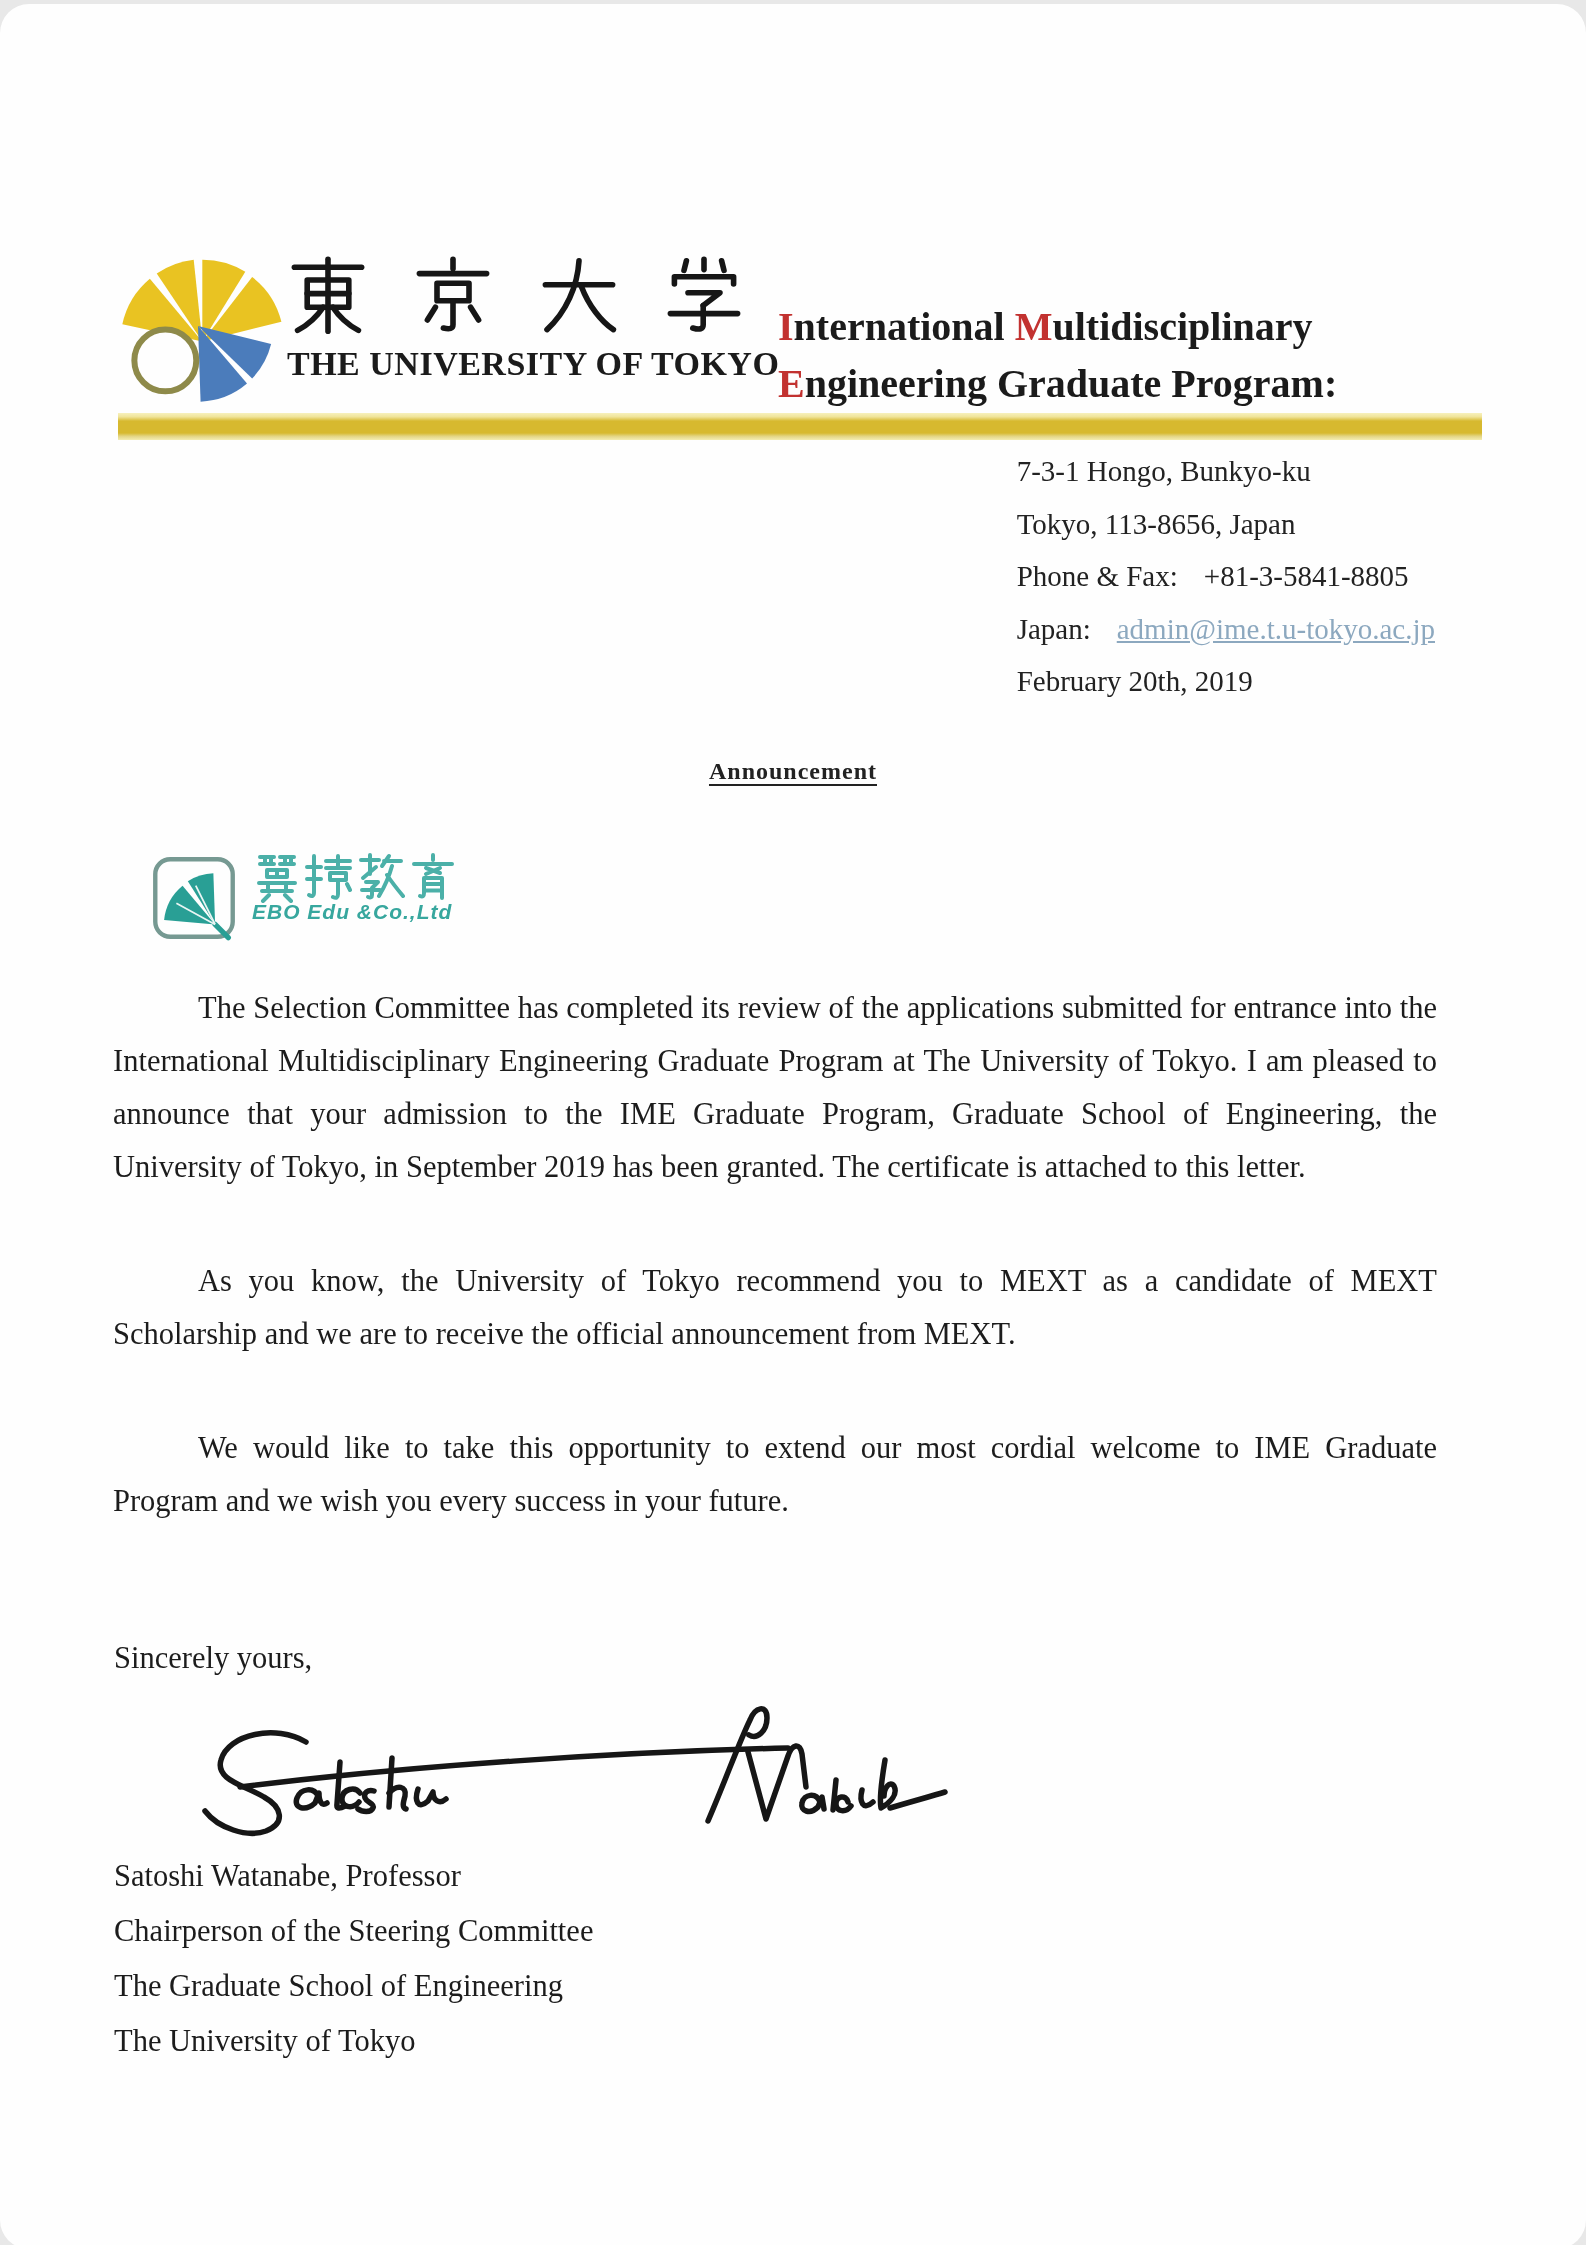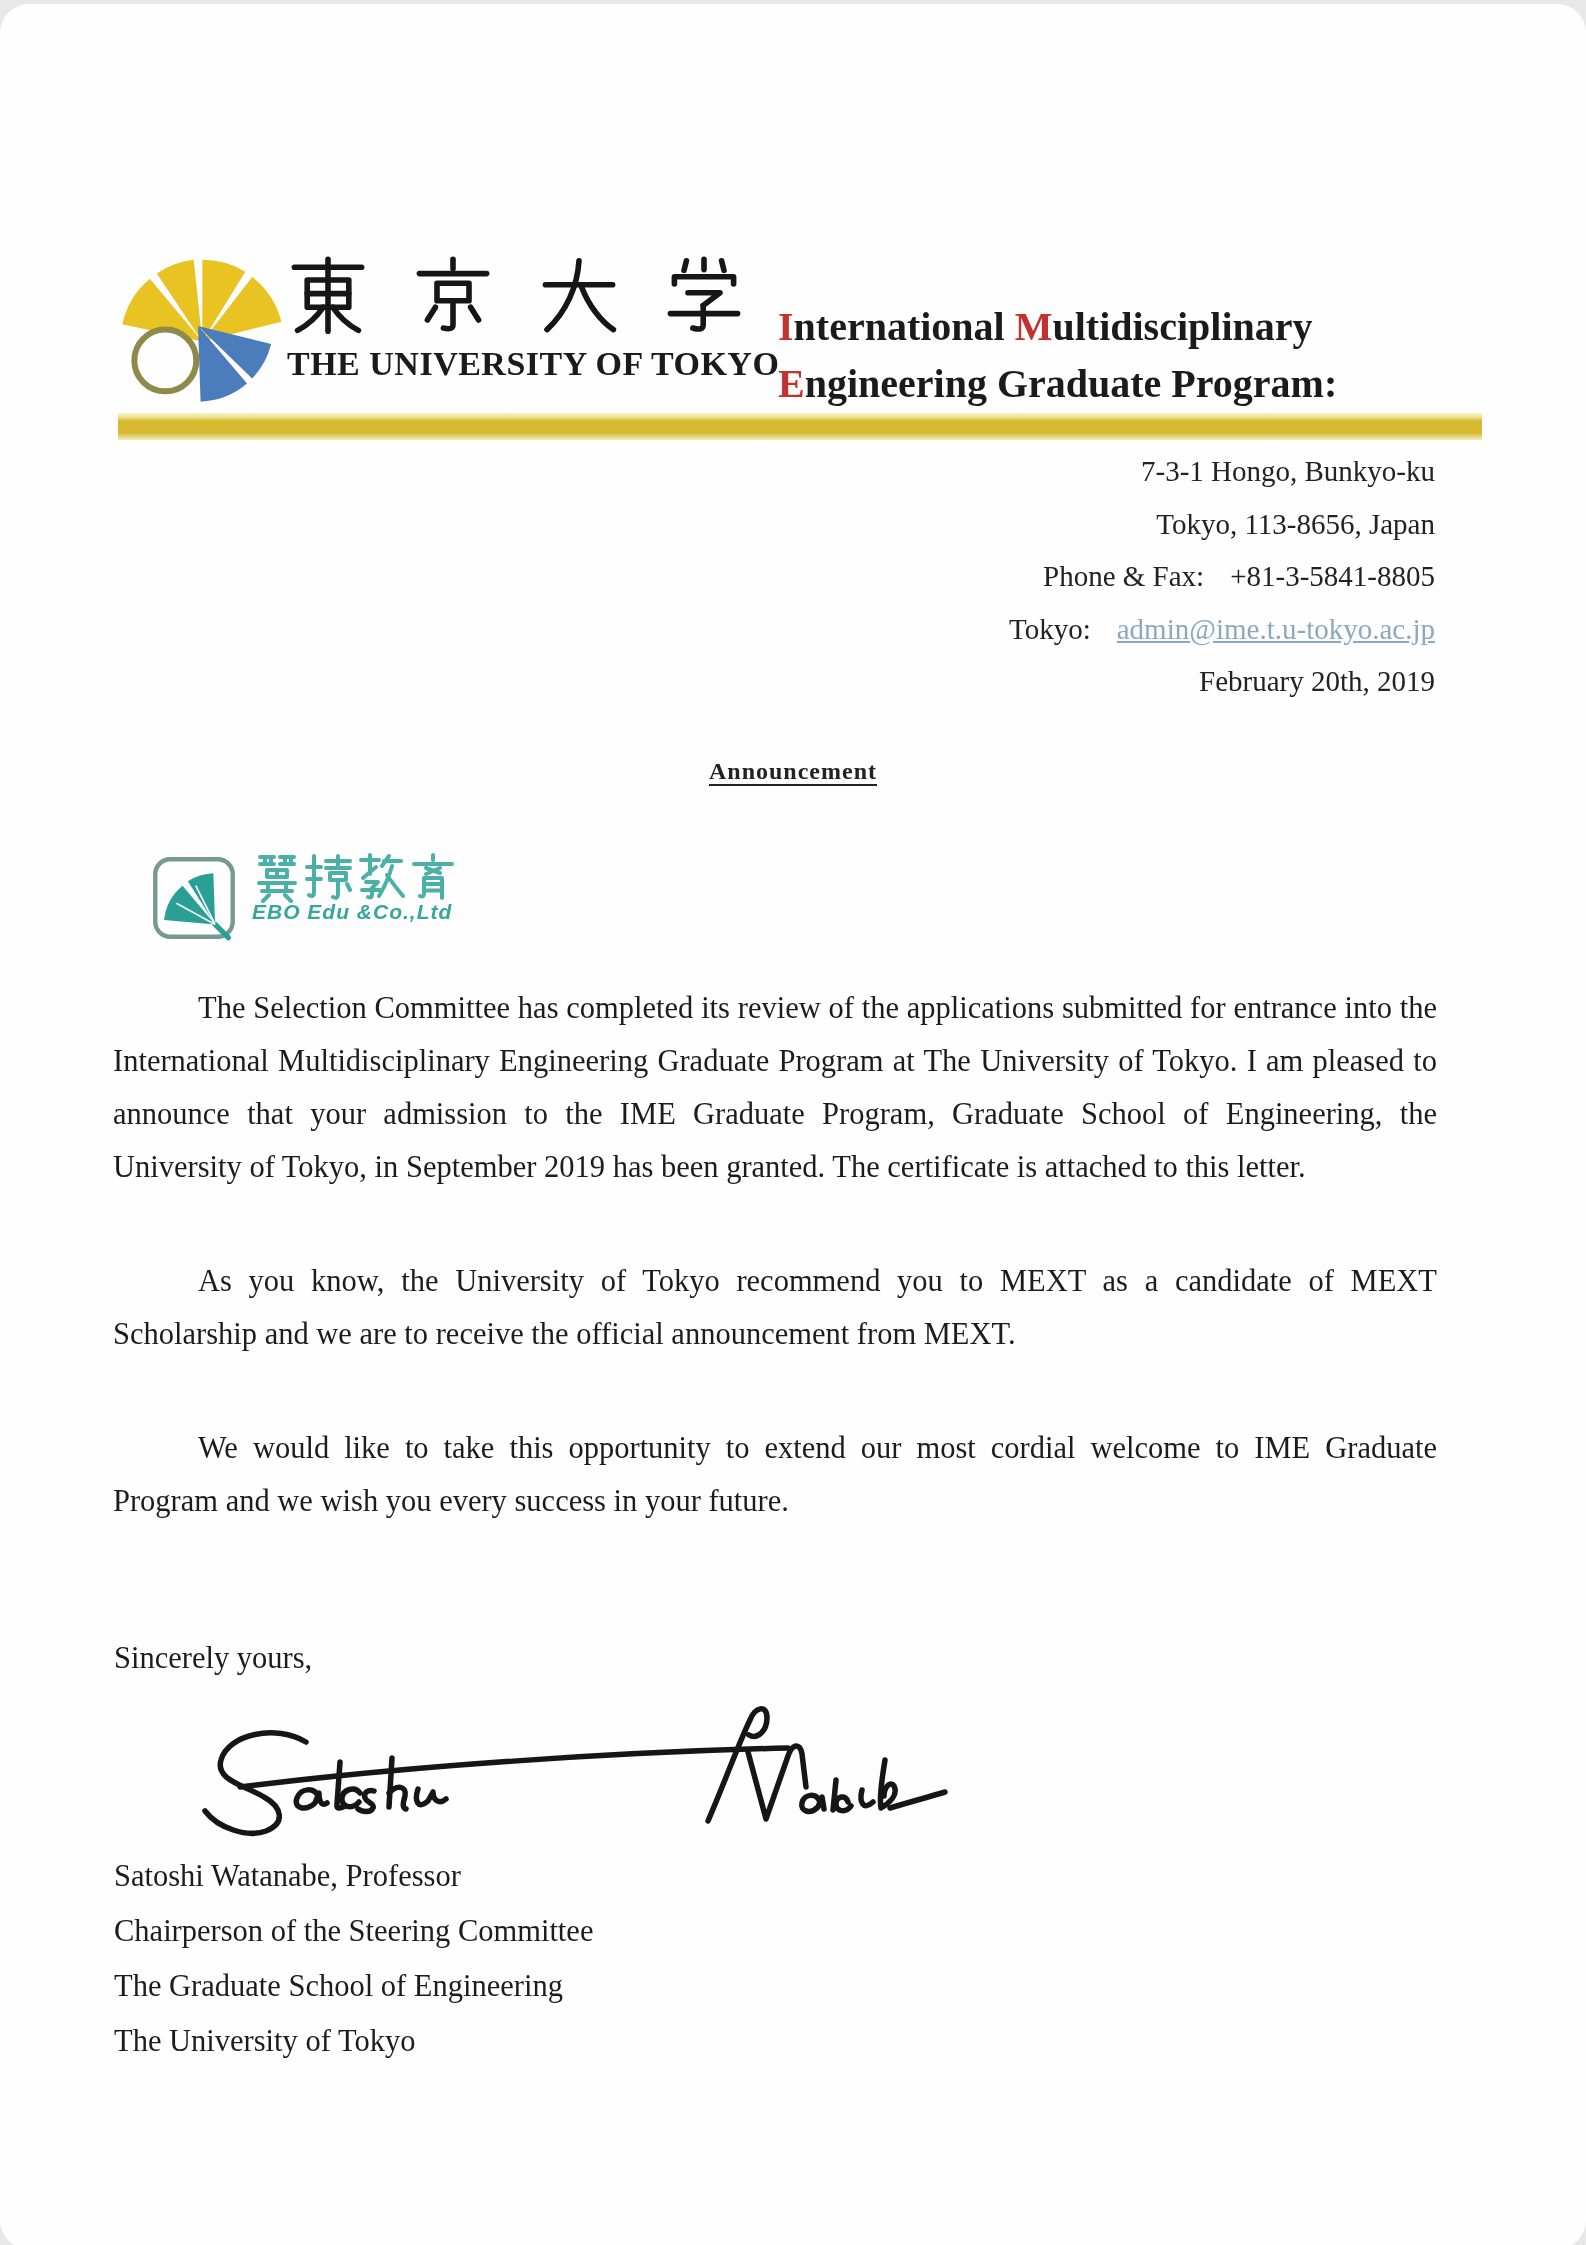--- a/index.html
+++ b/index.html
@@ -24,21 +24,21 @@
   .program-title{
     position:absolute;left:778px;top:294px;width:640px;
     font-size:40px;font-weight:700;line-height:57px;color:#1b1b1b;
   }
   .program-title .red{color:var(--accent-red);}
   .gold-bar{
     position:absolute;left:118px;top:409px;width:1364px;height:27px;
     background:linear-gradient(to bottom,#f7f1bd 0%,#f0e49a 14%,var(--bar-yellow) 30%,var(--bar-yellow) 74%,#e3d584 86%,#f4edb2 100%);
   }
   
-  .address{position:absolute;right:151px;top:441px;text-align:right;font-size:29px;line-height:52.5px;color:#222;}
+  .address{position:absolute;right:151px;top:441px;text-align:left;font-size:29px;line-height:52.5px;color:#222;}
   .address .sep{display:inline-block;width:26px;}
   .email-link{color:var(--link-blue);text-decoration:underline;text-decoration-color:var(--link-blue);}
   
   .announcement{
     position:absolute;left:0;top:754px;width:100%;text-align:center;
     font-size:24px;font-weight:700;letter-spacing:1px;color:#222;
   }
   .announcement span{text-decoration:underline;text-underline-offset:5px;}
   
   .wm{position:absolute;left:150px;top:846px;height:96px;display:flex;align-items:flex-start;opacity:.92;}
@@ -134,21 +134,21 @@
 
   <div class="gold-bar"></div>
 
   <div class="address">
     <div>7-3-1 Hongo, Bunkyo-ku</div>
     <div>Tokyo, 113-8656, Japan</div>
     <div>
       <span>Phone &amp; Fax:</span><span class="sep"></span><span>+81-3-5841-8805</span>
     </div>
     <div>
-      <span>Tokyo:</span><span class="sep"></span><span class="email-link">admin@ime.t.u-tokyo.ac.jp</span>
+      <span>Japan:</span><span class="sep"></span><span class="email-link">admin@ime.t.u-tokyo.ac.jp</span>
     </div>
     <div>February 20th, 2019</div>
   </div>
 
   <div class="announcement">
     <span>Announcement</span>
   </div>
 
   <div class="wm">
     <svg class="wm-badge" viewBox="0 0 100 100">

